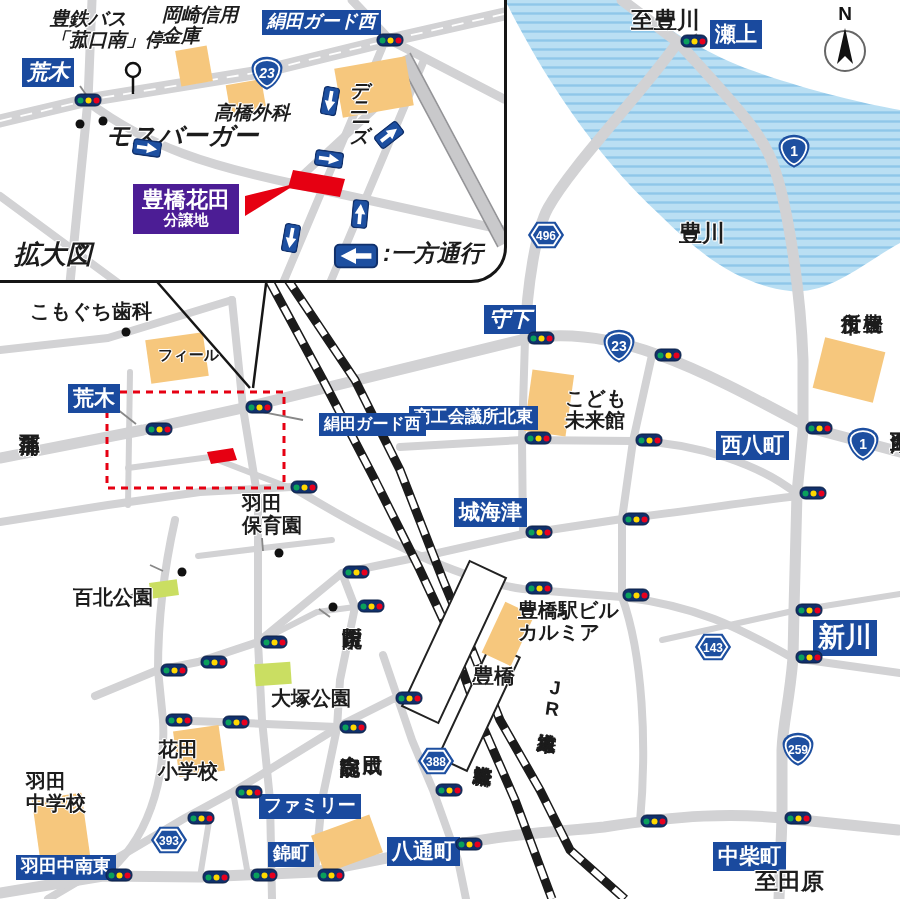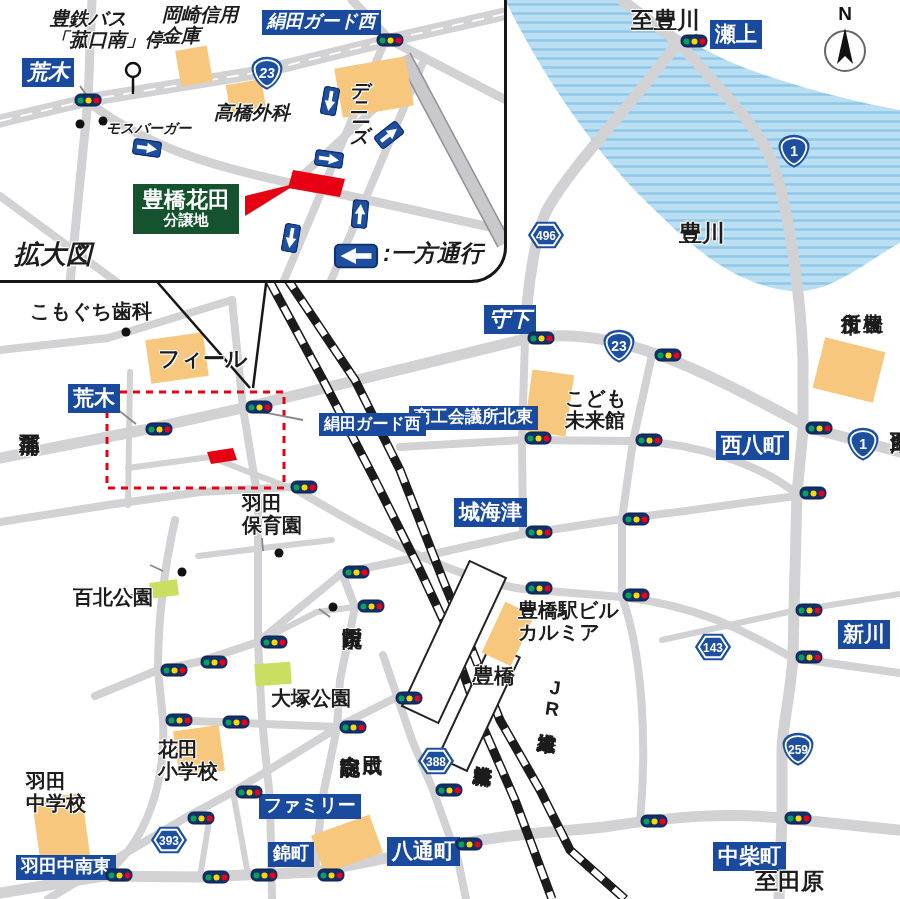--- a/index.html
+++ b/index.html
@@ -23,21 +23,21 @@
   .light{position:absolute;width:25px;height:11px;background:#10306b;border:1px solid #0a1f44;border-radius:6px;
          display:flex;align-items:center;justify-content:center;gap:2px;transform:translate(-50%,-50%);}
   .light i{width:6px;height:6px;border-radius:50%;display:block;}
   .light i.g{background:#0aa05c;} .light i.y{background:#ffd800;} .light i.r{background:#e8001e;}
   
   .poi{position:absolute;width:9px;height:9px;background:#111;border-radius:50%;transform:translate(-50%,-50%);}
   
   .shield{position:absolute;transform:translate(-50%,-50%);line-height:0;}
   .arrow{position:absolute;line-height:0;}
   
-  .callout{position:absolute;left:133px;top:184px;background:#14532d;color:#fff;text-align:center;
+  .callout{position:absolute;left:133px;top:184px;background:#4c1d95;color:#fff;text-align:center;
            padding:3px 9px 5px;font-weight:bold;z-index:3;}
   .callout .big{font-size:22px;display:block;line-height:1.15;}
   .callout .small{font-size:15px;display:block;line-height:1.1;}
   
   .compass{position:absolute;left:818px;top:4px;width:54px;text-align:center;z-index:6;}
   .compass-n{font-weight:bold;font-size:19px;color:#111;line-height:1;}
 </style>
 </head>
 <body>
 
@@ -149,32 +149,32 @@
       <div class="lbl text-v" style="left: 824px; top: 298px; font-size: 20px;">豊橋
 市役所</div>
       <div class="lbl text-v" style="left: 873px; top: 416px; font-size: 21px;">至湖西</div>
       <div class="lbl sign" style="left: 700px; top: 431px; font-size: 21px;">西八町</div>
       <div class="lbl sign" style="left: 393px; top: 406px; font-size: 17px;">商工会議所北東</div>
       <div class="lbl sign" style="left: 438px; top: 498px; font-size: 21px;">城海津</div>
       <div class="lbl sign" style="left: 303px; top: 413px; font-size: 16px;">絹田ガード西</div>
       <div class="lbl sign" style="left: 52px; top: 384px; font-size: 21px;">荒木</div>
       <div class="lbl text-v" style="left: 2px; top: 418px; font-size: 21px;">至蒲郡</div>
       <div class="lbl text" style="left: 14px; top: 300px; font-size: 20px;">こもぐち歯科</div>
-      <div class="lbl text" style="left: 142px; top: 347px; font-size: 22px;">フィール</div>
+      <div class="lbl text" style="left: 142px; top: 347px; font-size: 15px;">フィール</div>
       <div class="lbl text" style="left: 57px; top: 586px; font-size: 20px;">百北公園</div>
       <div class="lbl text" style="left: 226px; top: 492px; font-size: 20px;">羽田
 保育園</div>
       <div class="lbl text-v" style="left: 325px; top: 612px; font-size: 20px;">市川医院</div>
       <div class="lbl text" style="left: 255px; top: 687px; font-size: 20px;">大塚公園</div>
       <div class="lbl text" style="left: 502px; top: 599px; font-size: 20px;">豊橋駅ビル
 カルミア</div>
       <div class="lbl text" style="left: 457px; top: 664px; font-size: 21px;">豊橋</div>
       <div class="lbl text-v upright" style="left: 530px; top: 676px; font-size: 19px; transform: rotate(8deg);">JR東海道本線</div>
       <div class="lbl text-v" style="left: 460px; top: 750px; font-size: 19px; transform: rotate(8deg);">東海道新幹線</div>
-      <div class="lbl sign" style="left: 797px; top: 620px; font-size: 21px; margin-left: 25px;">新川</div>
+      <div class="lbl sign" style="left: 797px; top: 620px; font-size: 27px;">新川</div>
       <div class="lbl sign" style="left: 697px; top: 842px; font-size: 21px;">中柴町</div>
       <div class="lbl text" style="left: 739px; top: 869px; font-size: 23px; text-align: center;">至田原</div>
       <div class="lbl sign" style="left: 371px; top: 837px; font-size: 21px;">八通町</div>
       <div class="lbl text-v" style="left: 323px; top: 740px; font-size: 20px;">成田
 記念病院</div>
       <div class="lbl text" style="left: 142px; top: 738px; font-size: 20px;">花田
 小学校</div>
       <div class="lbl text" style="left: 10px; top: 770px; font-size: 20px;">羽田
 中学校</div>
       <div class="lbl sign" style="left: 0px; top: 855px; font-size: 18px;">羽田中南東</div>
@@ -447,21 +447,21 @@
       <line x1="80" y1="86" x2="87" y2="96" stroke="#888" stroke-width="1.8"></line>
     </svg>
 
     <div id="inset-overlay">
         <div class="lbl text" style="left: 50px; top: 8px; font-size: 19px;">豊鉄バス
 「菰口南」停</div>
         <div class="lbl text" style="left: 162px; top: 4px; font-size: 19px;">岡崎信用
 金庫</div>
         <div class="lbl sign" style="left: 262px; top: 10px; font-size: 18px;">絹田ガード西</div>
         <div class="lbl sign" style="left: 22px; top: 58px; font-size: 21px;">荒木</div>
-        <div class="lbl text" style="left: 106px; top: 121px; font-size: 14px;">モスバーガー</div>
+        <div class="lbl text" style="left: 106px; top: 121px; font-size: 25px;">モスバーガー</div>
         <div class="lbl text" style="left: 214px; top: 102px; font-size: 19px;">高橋外科</div>
         <div class="lbl text-v" style="left: 349px; top: 68px; font-size: 19px;">デニーズ</div>
         <div class="lbl text" style="left: 14px; top: 240px; font-size: 26px;">拡大図</div>
         <div class="lbl text" style="left: 383px; top: 241px; font-size: 23px;">:一方通行</div>
         <div class="shield" style="left: 267px; top: 73px;"><svg width="37" height="37" viewBox="0 0 40 40">
             <path d="M20,2.5 C28,2.5 35,6.5 36.5,12.5 C38,21 30,34.5 20,38 C10,34.5 2,21 3.5,12.5 C5,6.5 12,2.5 20,2.5 Z" fill="#1d4fa0"></path>
             <path d="M20,6 C26.5,6 32,9.2 33.2,13.8 C34.4,20.5 28,31.5 20,34.5 C12,31.5 5.6,20.5 6.8,13.8 C8,9.2 13.5,6 20,6 Z" fill="none" stroke="#fff" stroke-width="2"></path>
             <text x="20" y="25" text-anchor="middle" font-size="15" font-weight="bold" fill="#fff">23</text>
           </svg></div>
         <div class="light" style="left: 88px; top: 100px;">

